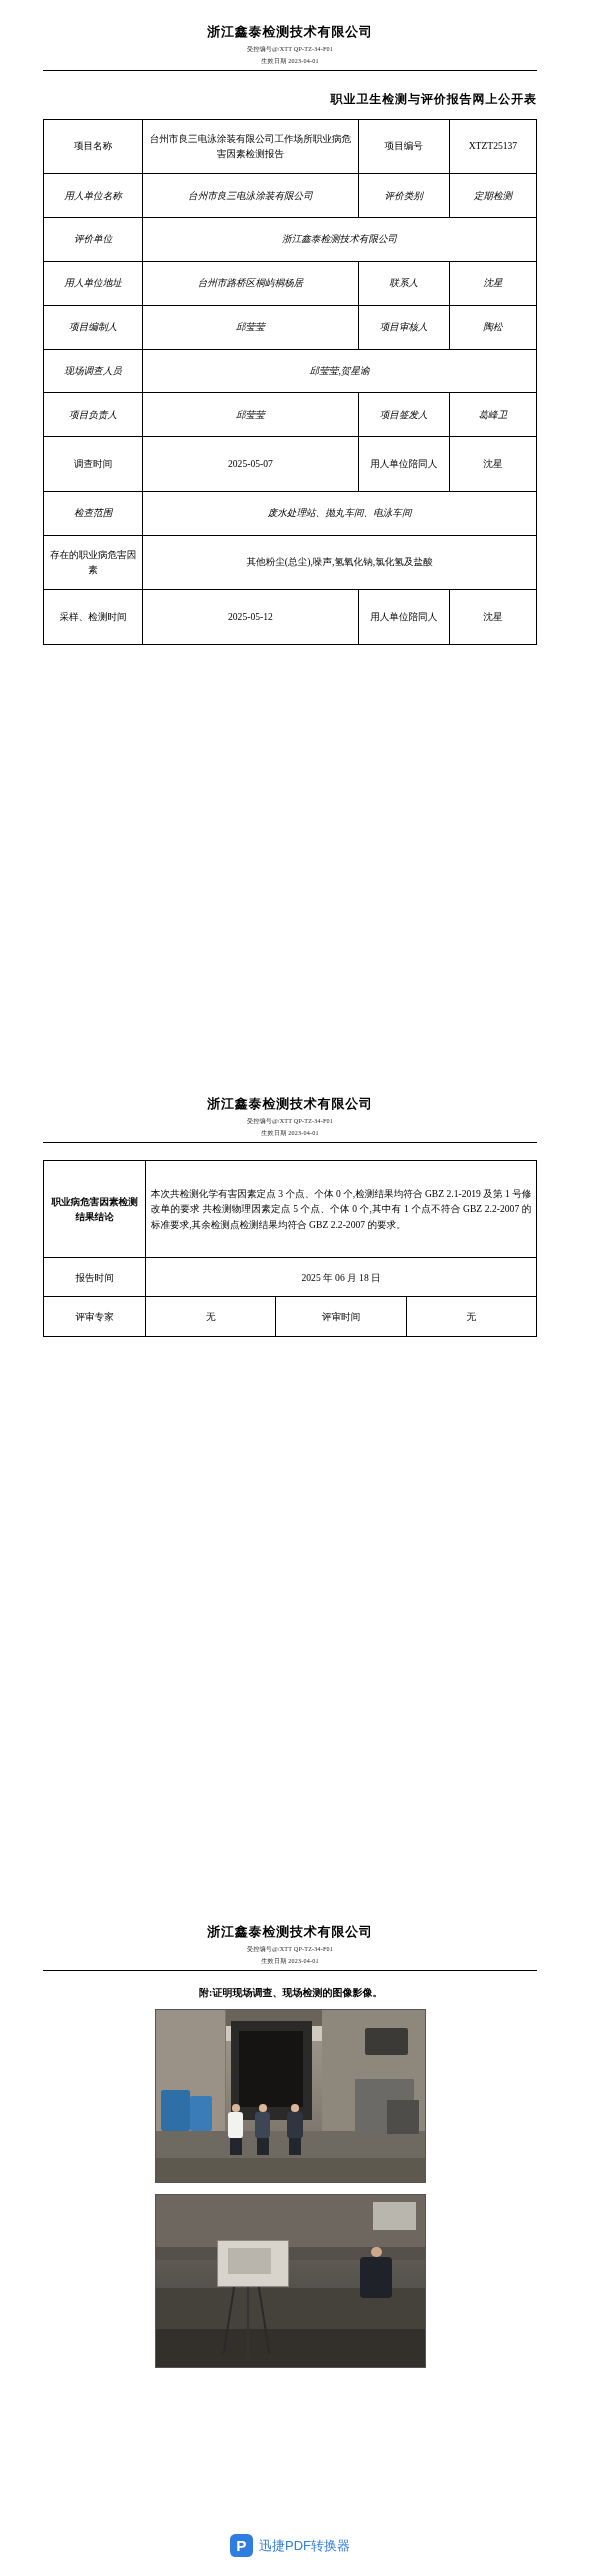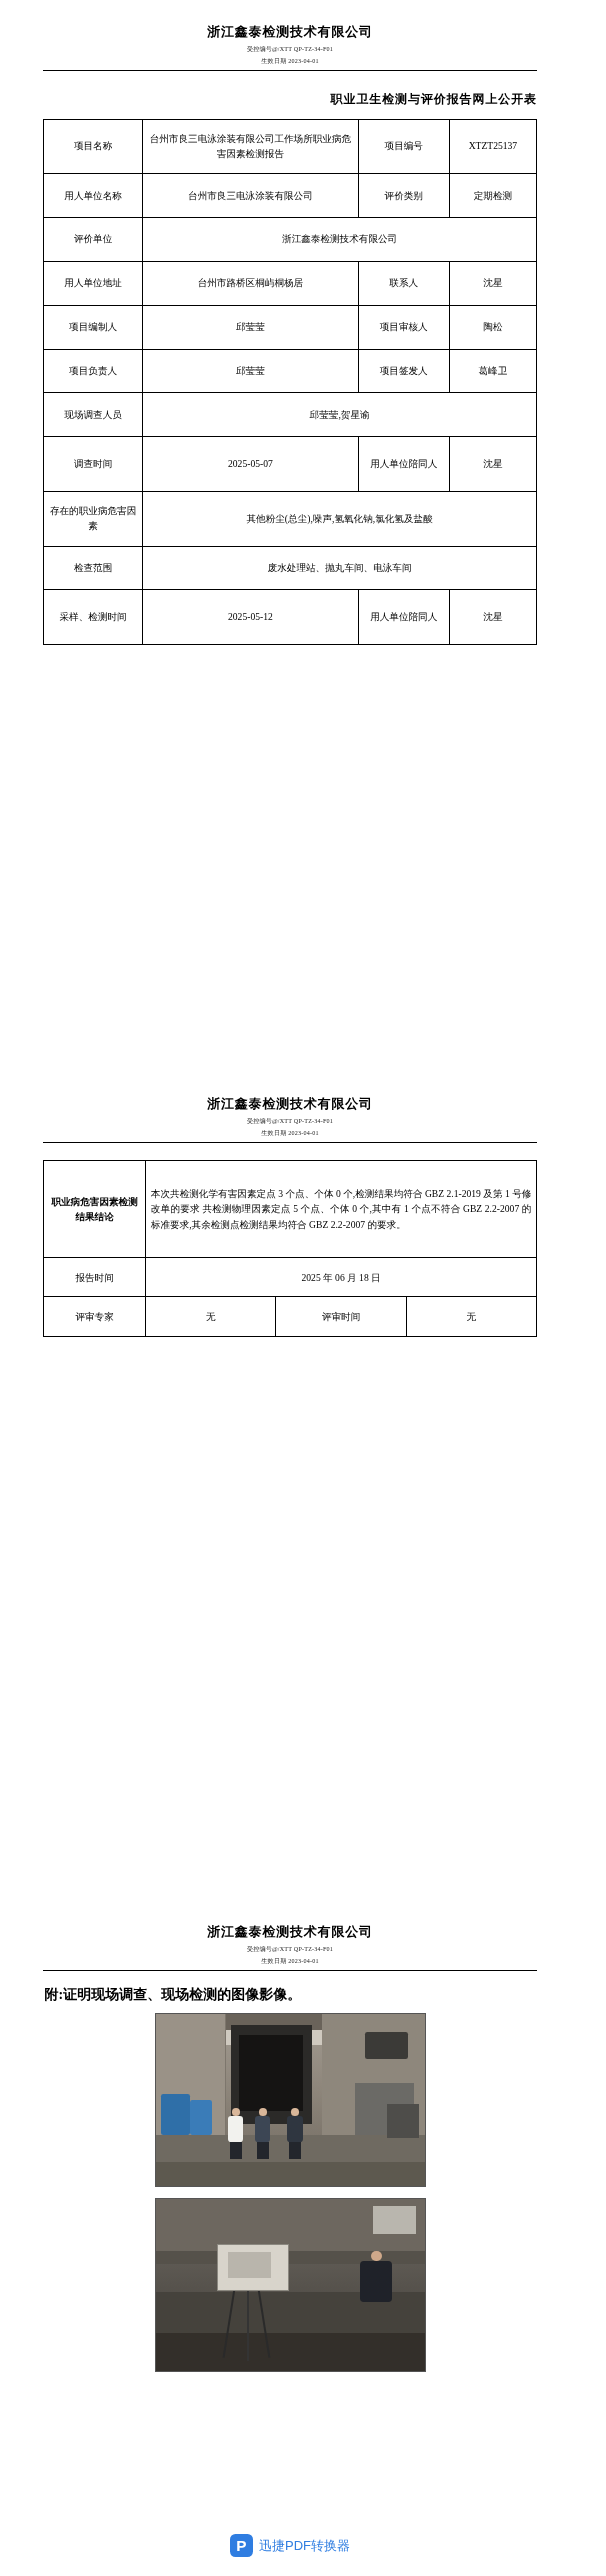--- a/index.html
+++ b/index.html
@@ -63,21 +63,21 @@
     font-size: 9.6px;
     text-align: center;
     vertical-align: middle;
     padding: 5.4px 3.1px;
     line-height: 1.5;
     word-break: break-all;
   }
   td.label { width: 92px; }
   td.label2 { width: 84px; }
   td.val-sm { width: 80px; }
-  .tall { height: 32px; }
+  .tall { height: 32px; font-style: italic; }
   .taller { height: 43px; }
 
   
   table.concl {
     width: 100%;
     border-collapse: collapse;
     table-layout: fixed;
     margin-top: 17px;
   }
   table.concl td {
@@ -94,23 +94,24 @@
   table.concl td.body {
     text-align: justify;
     text-justify: inter-ideograph;
   }
   table.concl td.ctr { text-align: center; }
   .w-expert { width: 92px; }
   .w-expert-val { width: 80px; }
 
   
   .attach-note {
-    font-size: 14px;
+    font-size: 10px;
     font-weight: bold;
     margin: 15.3px 0 9.2px 1.5px;
+    text-align: center;
   }
   .photo {
     width: 271px;
     margin: 0 auto 10.7px auto;
     border: 0.8px solid #555;
     box-sizing: border-box;
     overflow: hidden;
     position: relative;
   }
   .photo-1 { height: 174px; background: linear-gradient(180deg,#a39c92 0%, #8d857a 45%, #6d675e 100%); }
@@ -216,42 +217,42 @@
         <td class="label2 tall">联系人</td>
         <td class="val-sm tall">沈星</td>
       </tr>
       <tr>
         <td class="label tall">项目编制人</td>
         <td class="tall">邱莹莹</td>
         <td class="label2 tall">项目审核人</td>
         <td class="val-sm tall">陶松</td>
       </tr>
       <tr>
+        <td class="label tall">现场调查人员</td>
+        <td class="tall" colspan="3">邱莹莹,贺星谕</td>
+      </tr>
+      <tr>
         <td class="label tall">项目负责人</td>
         <td class="tall">邱莹莹</td>
         <td class="label2 tall">项目签发人</td>
         <td class="val-sm tall">葛峰卫</td>
       </tr>
       <tr>
-        <td class="label tall">现场调查人员</td>
-        <td class="tall" colspan="3">邱莹莹,贺星谕</td>
-      </tr>
-      <tr>
         <td class="label taller">调查时间</td>
         <td class="taller">2025-05-07</td>
         <td class="label2 taller">用人单位陪同人</td>
         <td class="val-sm taller">沈星</td>
       </tr>
       <tr>
+        <td class="label tall">检查范围</td>
+        <td class="tall" colspan="3">废水处理站、抛丸车间、电泳车间</td>
+      </tr>
+      <tr>
         <td class="label taller">存在的职业病危害因素</td>
         <td class="taller" colspan="3">其他粉尘(总尘),噪声,氢氧化钠,氯化氢及盐酸</td>
-      </tr>
-      <tr>
-        <td class="label tall">检查范围</td>
-        <td class="tall" colspan="3">废水处理站、抛丸车间、电泳车间</td>
       </tr>
       <tr>
         <td class="label taller">采样、检测时间</td>
         <td class="taller">2025-05-12</td>
         <td class="label2 taller">用人单位陪同人</td>
         <td class="val-sm taller">沈星</td>
       </tr>
     </tbody>
   </table>
 </div>

